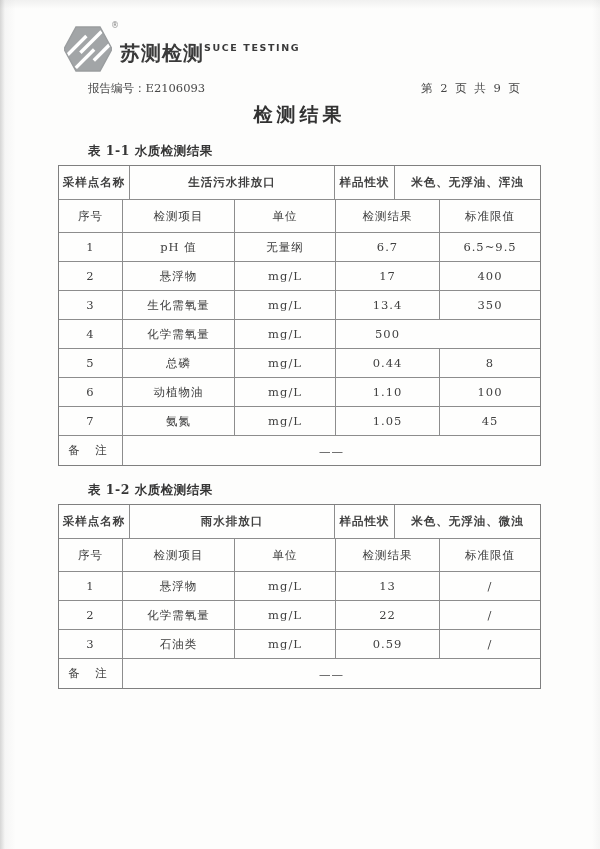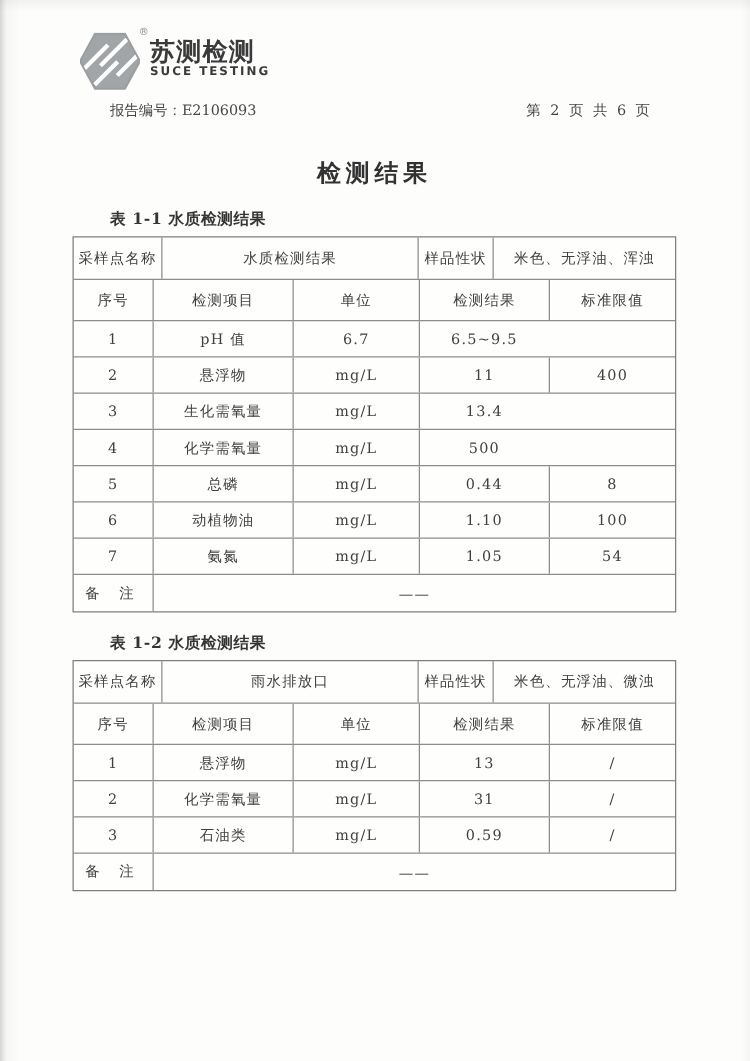--- a/index.html
+++ b/index.html
@@ -18,51 +18,51 @@
       #fdfdfc;
   }
   
   .header{position:absolute;left:64px;top:26px;right:60px;}
   .logo-row{display:flex;align-items:flex-start;gap:8px;}
   .hex-wrap{position:relative;width:48px;height:46px;flex:0 0 auto;}
   .reg-mark{
     position:absolute;top:-5px;right:-7px;font-size:8px;color:#8a8a8a;
     font-family:"DejaVu Sans","Liberation Sans",sans-serif;
   }
-  .logo-text{display:flex;flex-direction:column;margin-top:4px;}
+  .logo-text{display:flex;flex-direction:row;margin-top:16px;}
   .logo-cn{
     font-size:20px;font-weight:bold;color:#3a3a3a;letter-spacing:1px;line-height:1.1;
     font-family:"DejaVu Sans","Liberation Sans",sans-serif;
   }
   .logo-en{
     font-size:9.5px;font-weight:bold;color:#3a3a3a;letter-spacing:1.6px;
     font-family:"DejaVu Sans","Liberation Sans",sans-serif;
     text-align:right;
   }
   .meta-row{
     display:flex;justify-content:space-between;align-items:baseline;
     margin-top:9px;padding-left:24px;padding-right:18px;
     font-size:11.5px;color:#474747;
   }
   .page-indicator{letter-spacing:2px;}
   
-  .content{position:absolute;left:58px;top:102px;width:483px;margin-top:24px;}
+  .content{position:absolute;left:58px;top:102px;width:483px;}
   .title{
     margin:0 0 15px 0;text-align:center;
     font-size:19px;font-weight:bold;letter-spacing:4px;color:#323232;
   }
   .caption{
     margin:0 0 5px 30px;font-size:12.5px;font-weight:bold;color:#353535;letter-spacing:.5px;
   }
   .caption.second{margin-top:16px;}
   
   .tbl{border:1.2px solid #7f7f7f;color:#404040;font-size:11.5px;background:rgba(255,255,255,.4);}
   .row{display:grid;}
   .row + .row{border-top:1px solid #8d8d8d;}
-  .row.meta{grid-template-columns:70px 205px 60px 1fr;height:33px;}
+  .row.meta{grid-template-columns:70px 205px 60px 1fr;height:33px;font-weight:bold;}
   .row.head{grid-template-columns:63px 112px 101px 104px 1fr;height:32px;}
   .row.data{grid-template-columns:63px 112px 101px 104px 1fr;height:28px;}
   .row.remark{grid-template-columns:63px 1fr;height:29px;}
   .cell{
     display:flex;align-items:center;justify-content:center;
     border-left:1px solid #8d8d8d;letter-spacing:1px;white-space:nowrap;overflow:hidden;
   }
   .cell:first-child{border-left:none;}
   .remark-label{letter-spacing:6px;}
 </style>
@@ -93,60 +93,62 @@
         </svg>
         <span class="reg-mark">®</span>
       </div>
       <div class="logo-text">
         <span class="logo-cn">苏测检测</span>
         <span class="logo-en">SUCE TESTING</span>
       </div>
     </div>
     <div class="meta-row">
       <span><span>报告编号：</span><span>E2106093</span></span>
-      <span class="page-indicator">第 2 页 共 6 页</span>
+      <span class="page-indicator">第 2 页 共 9 页</span>
     </div>
   </div>
 
   <div class="content">
     <h1 class="title">检测结果</h1>
 
     <div class="caption">表 1-1 水质检测结果</div>
     <div class="tbl">
       <div class="row meta">
         <div class="cell">采样点名称</div>
-        <div class="cell">水质检测结果</div>
+        <div class="cell">生活污水排放口</div>
         <div class="cell">样品性状</div>
         <div class="cell">米色、无浮油、浑浊</div>
       </div>
       <div class="row head">
         <div class="cell">序号</div>
         <div class="cell">检测项目</div>
         <div class="cell">单位</div>
         <div class="cell">检测结果</div>
         <div class="cell">标准限值</div>
       </div>
       <div class="row data">
         <div class="cell">1</div>
         <div class="cell">pH 值</div>
+        <div class="cell">无量纲</div>
         <div class="cell">6.7</div>
         <div class="cell">6.5~9.5</div>
       </div>
       <div class="row data">
         <div class="cell">2</div>
         <div class="cell">悬浮物</div>
         <div class="cell">mg/L</div>
-        <div class="cell">11</div>
+        <div class="cell">17</div>
         <div class="cell">400</div>
       </div>
       <div class="row data">
         <div class="cell">3</div>
         <div class="cell">生化需氧量</div>
         <div class="cell">mg/L</div>
         <div class="cell">13.4</div>
+        <div class="cell">350</div>
       </div>
       <div class="row data">
         <div class="cell">4</div>
         <div class="cell">化学需氧量</div>
         <div class="cell">mg/L</div>
         <div class="cell">500</div>
       </div>
       <div class="row data">
         <div class="cell">5</div>
         <div class="cell">总磷</div>
@@ -159,21 +161,21 @@
         <div class="cell">动植物油</div>
         <div class="cell">mg/L</div>
         <div class="cell">1.10</div>
         <div class="cell">100</div>
       </div>
       <div class="row data">
         <div class="cell">7</div>
         <div class="cell">氨氮</div>
         <div class="cell">mg/L</div>
         <div class="cell">1.05</div>
-        <div class="cell">54</div>
+        <div class="cell">45</div>
       </div>
       <div class="row remark">
         <div class="cell remark-label">备 注</div>
         <div class="cell">——</div>
       </div>
     </div>
 
     <div class="caption second">表 1-2 水质检测结果</div>
     <div class="tbl">
       <div class="row meta">
@@ -193,21 +195,21 @@
         <div class="cell">1</div>
         <div class="cell">悬浮物</div>
         <div class="cell">mg/L</div>
         <div class="cell">13</div>
         <div class="cell">/</div>
       </div>
       <div class="row data">
         <div class="cell">2</div>
         <div class="cell">化学需氧量</div>
         <div class="cell">mg/L</div>
-        <div class="cell">31</div>
+        <div class="cell">22</div>
         <div class="cell">/</div>
       </div>
       <div class="row data">
         <div class="cell">3</div>
         <div class="cell">石油类</div>
         <div class="cell">mg/L</div>
         <div class="cell">0.59</div>
         <div class="cell">/</div>
       </div>
       <div class="row remark">

